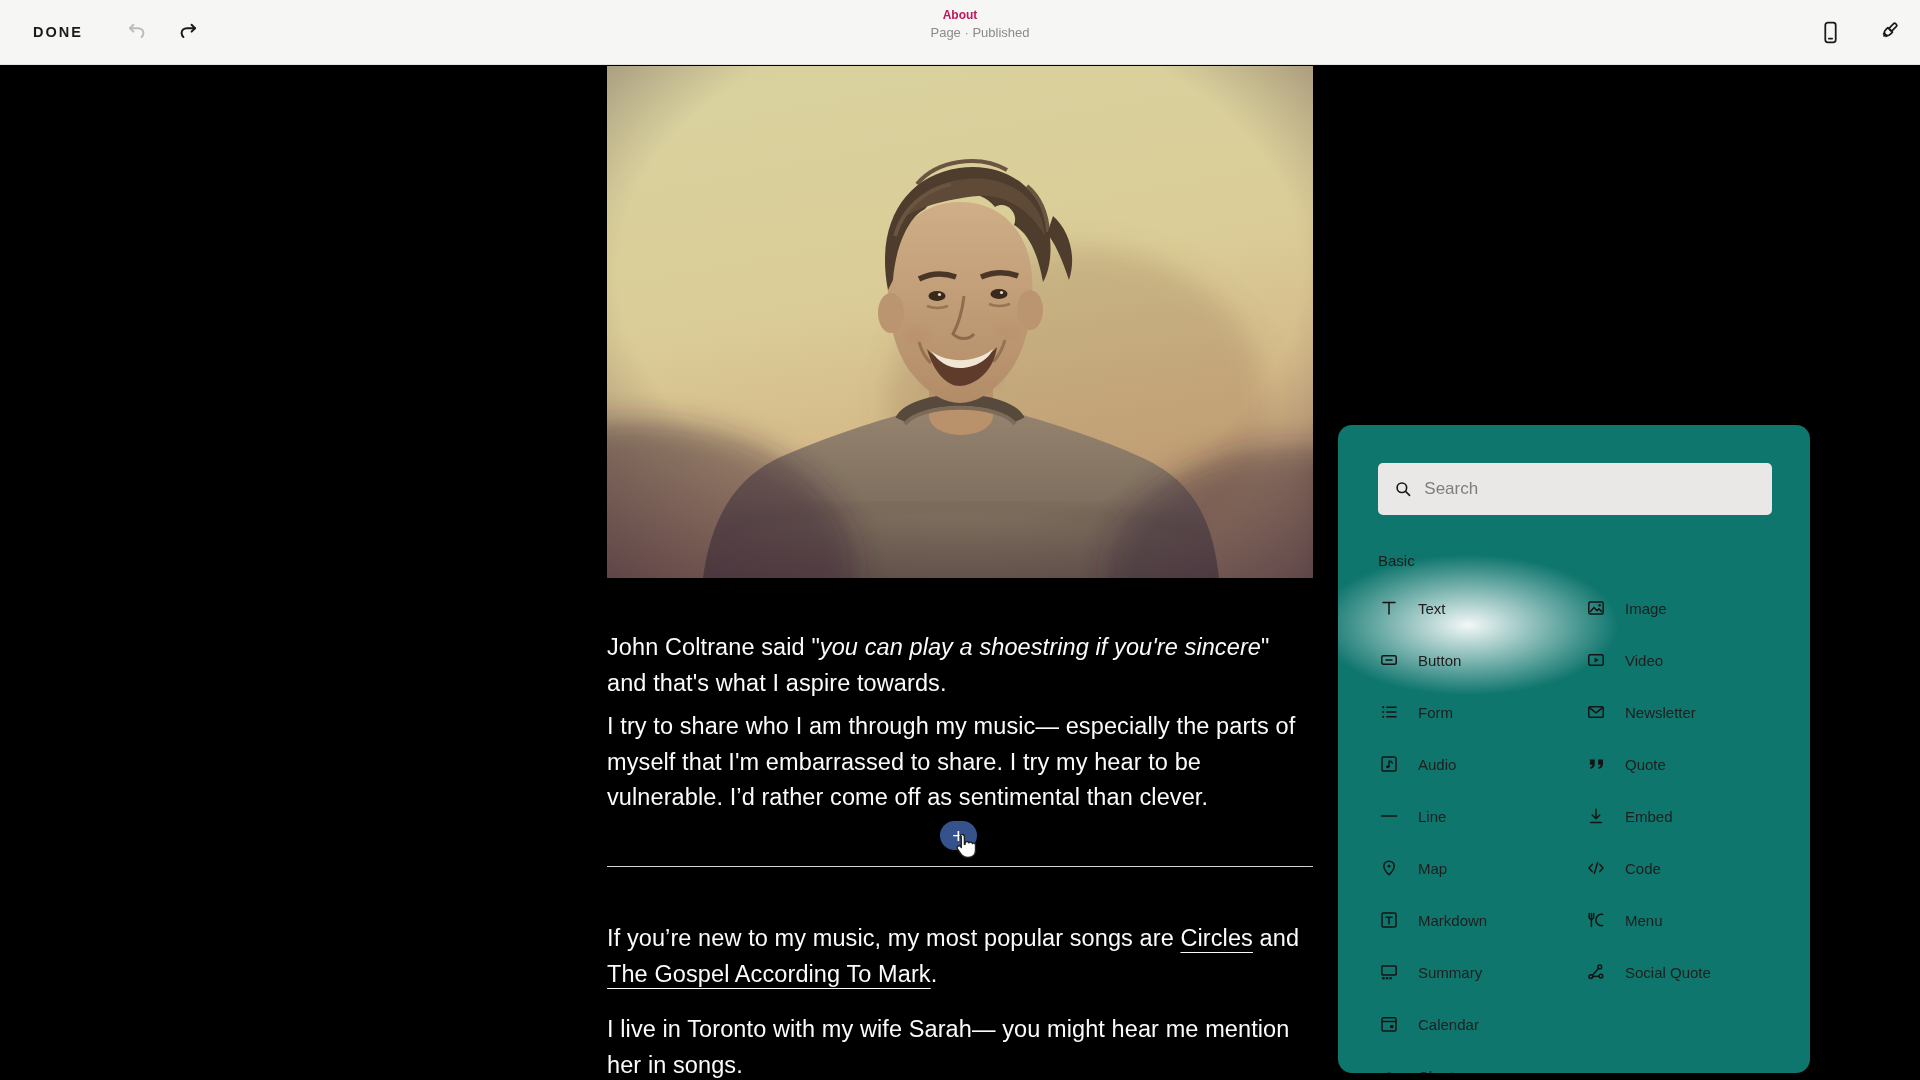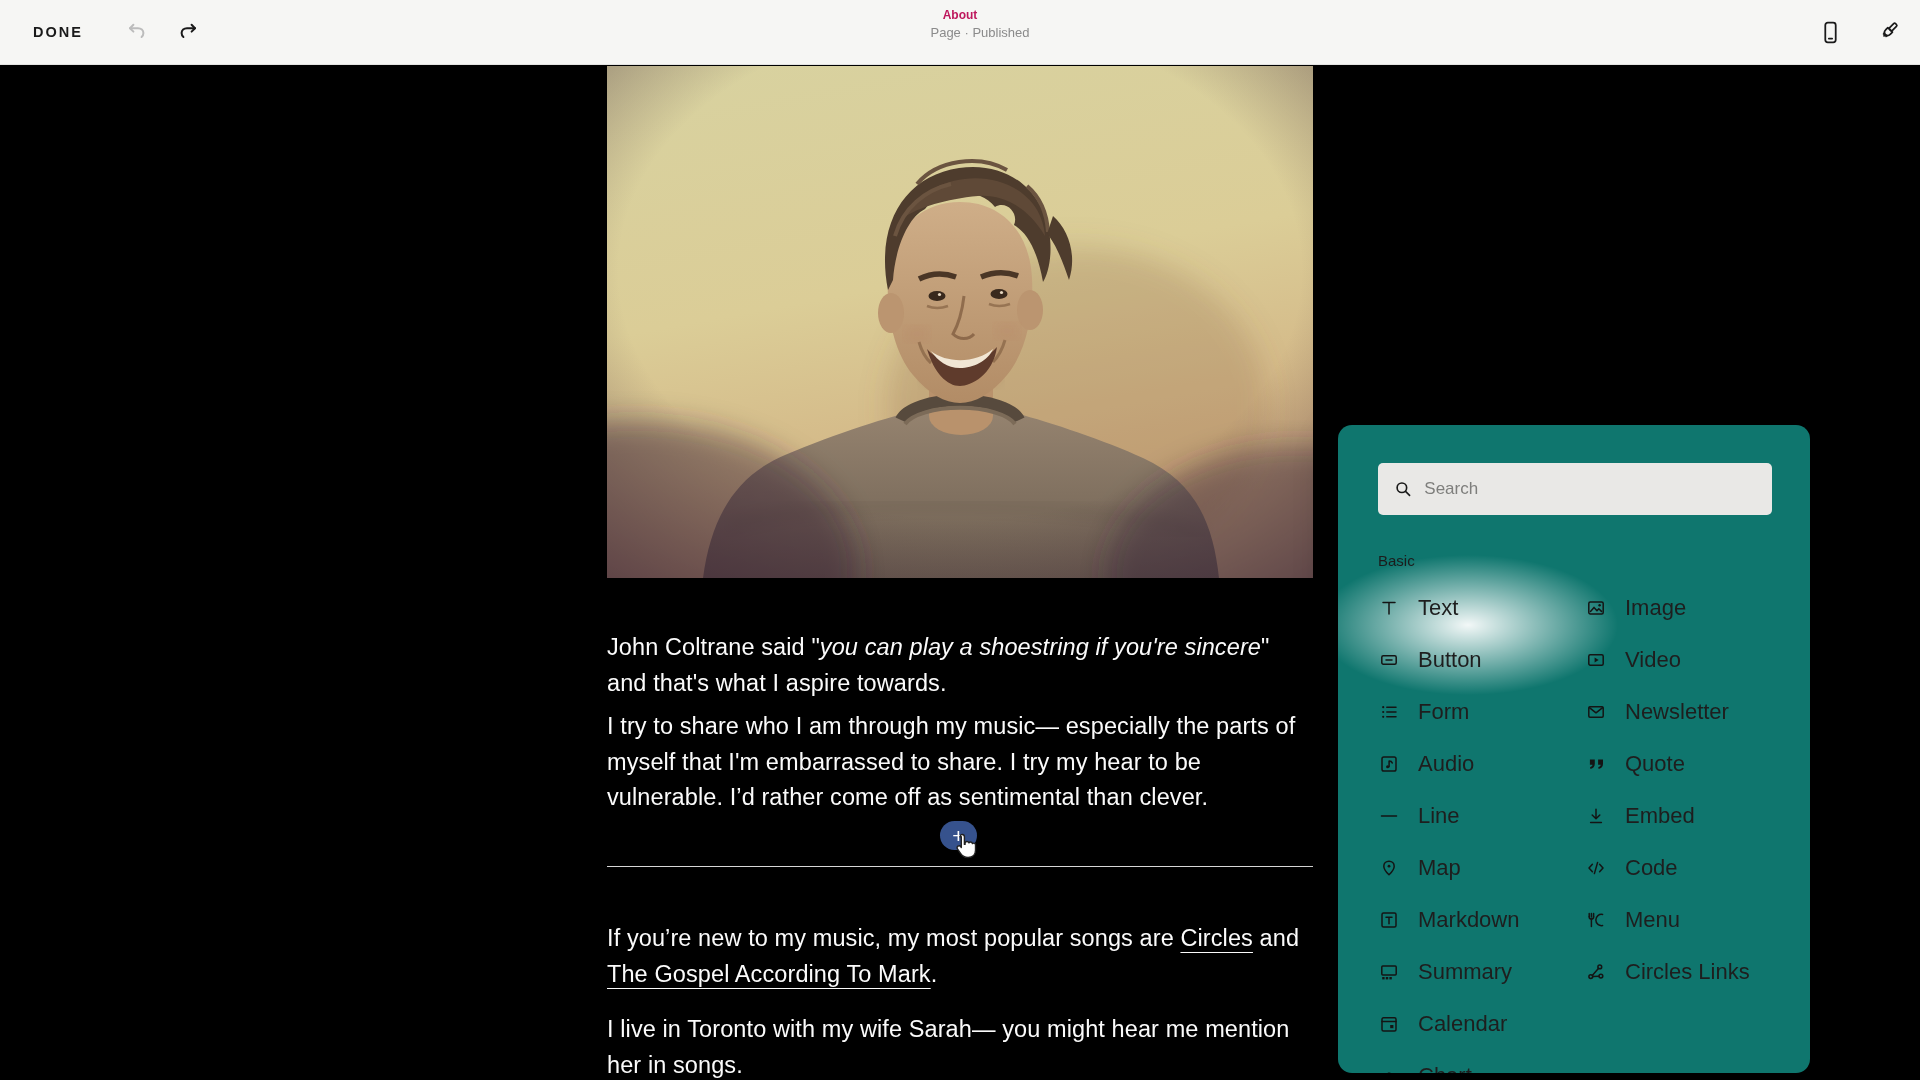--- a/index.html
+++ b/index.html
@@ -34,21 +34,21 @@
   .glow { position:absolute; left:-20px; top:130px; width:300px; height:140px; background:radial-gradient(closest-side, rgba(255,255,255,.95), rgba(255,255,255,0)); pointer-events:none; }
   .search { position:absolute; left:40px; top:38px; width:394px; height:52px; background:#e9e8e6; border-radius:5px; display:flex; align-items:center; padding:0 16px; }
   .search input { border:none; outline:none; background:transparent; font-size:17px; color:#1f1f1f; width:100%; margin-left:12px; font-family:inherit; }
   .search input::placeholder { color:#7e7e7c; }
   .sec-label { position:absolute; left:40px; top:119px; font-size:15px; font-weight:400; color:#1c1c1c;margin-top:8px; }
   .mcol { position:absolute; top:157px; }
   .mcol.l { left:40px; width:200px; }
   .mcol.r { left:247px; width:215px; }
   .mi { height:52px; display:flex; align-items:center; cursor:pointer; }
   .mi .ic { width:22px; height:22px; margin-right:18px; display:flex; align-items:center; justify-content:center; flex:0 0 22px; }
-  .mi .lbl { font-size:22px; color:#1e1e1e; white-space:nowrap; }
+  .mi .lbl { font-size:15px; color:#1e1e1e; white-space:nowrap; }
   .ic svg { stroke:#141414; fill:none; stroke-width:1.5; stroke-linecap:round; stroke-linejoin:round; }
   .ic svg .f { fill:#141414; stroke:none; }
 </style>
 </head>
 <body>
 
 <div class="topbar">
   <button class="done">DONE</button>
 
   <span class="tb-ic tb-undo">
@@ -353,16 +353,16 @@
     </div>
     <div class="mi">
       <span class="ic">
           <svg viewBox="0 0 20 20" width="20" height="20">
             <circle cx="4.8" cy="14.6" r="1.9"></circle>
             <circle cx="13.8" cy="4.9" r="1.9"></circle>
             <circle cx="14.9" cy="14.1" r="1.9"></circle>
             <path d="M6.3 13.5l6.3-7.2M6.7 14.5l6.3-.3"></path>
           </svg>
         </span>
-      <span class="lbl">Circles Links</span>
+      <span class="lbl">Social Quote</span>
     </div>
   </div>
 </div>
 
 </body></html>

